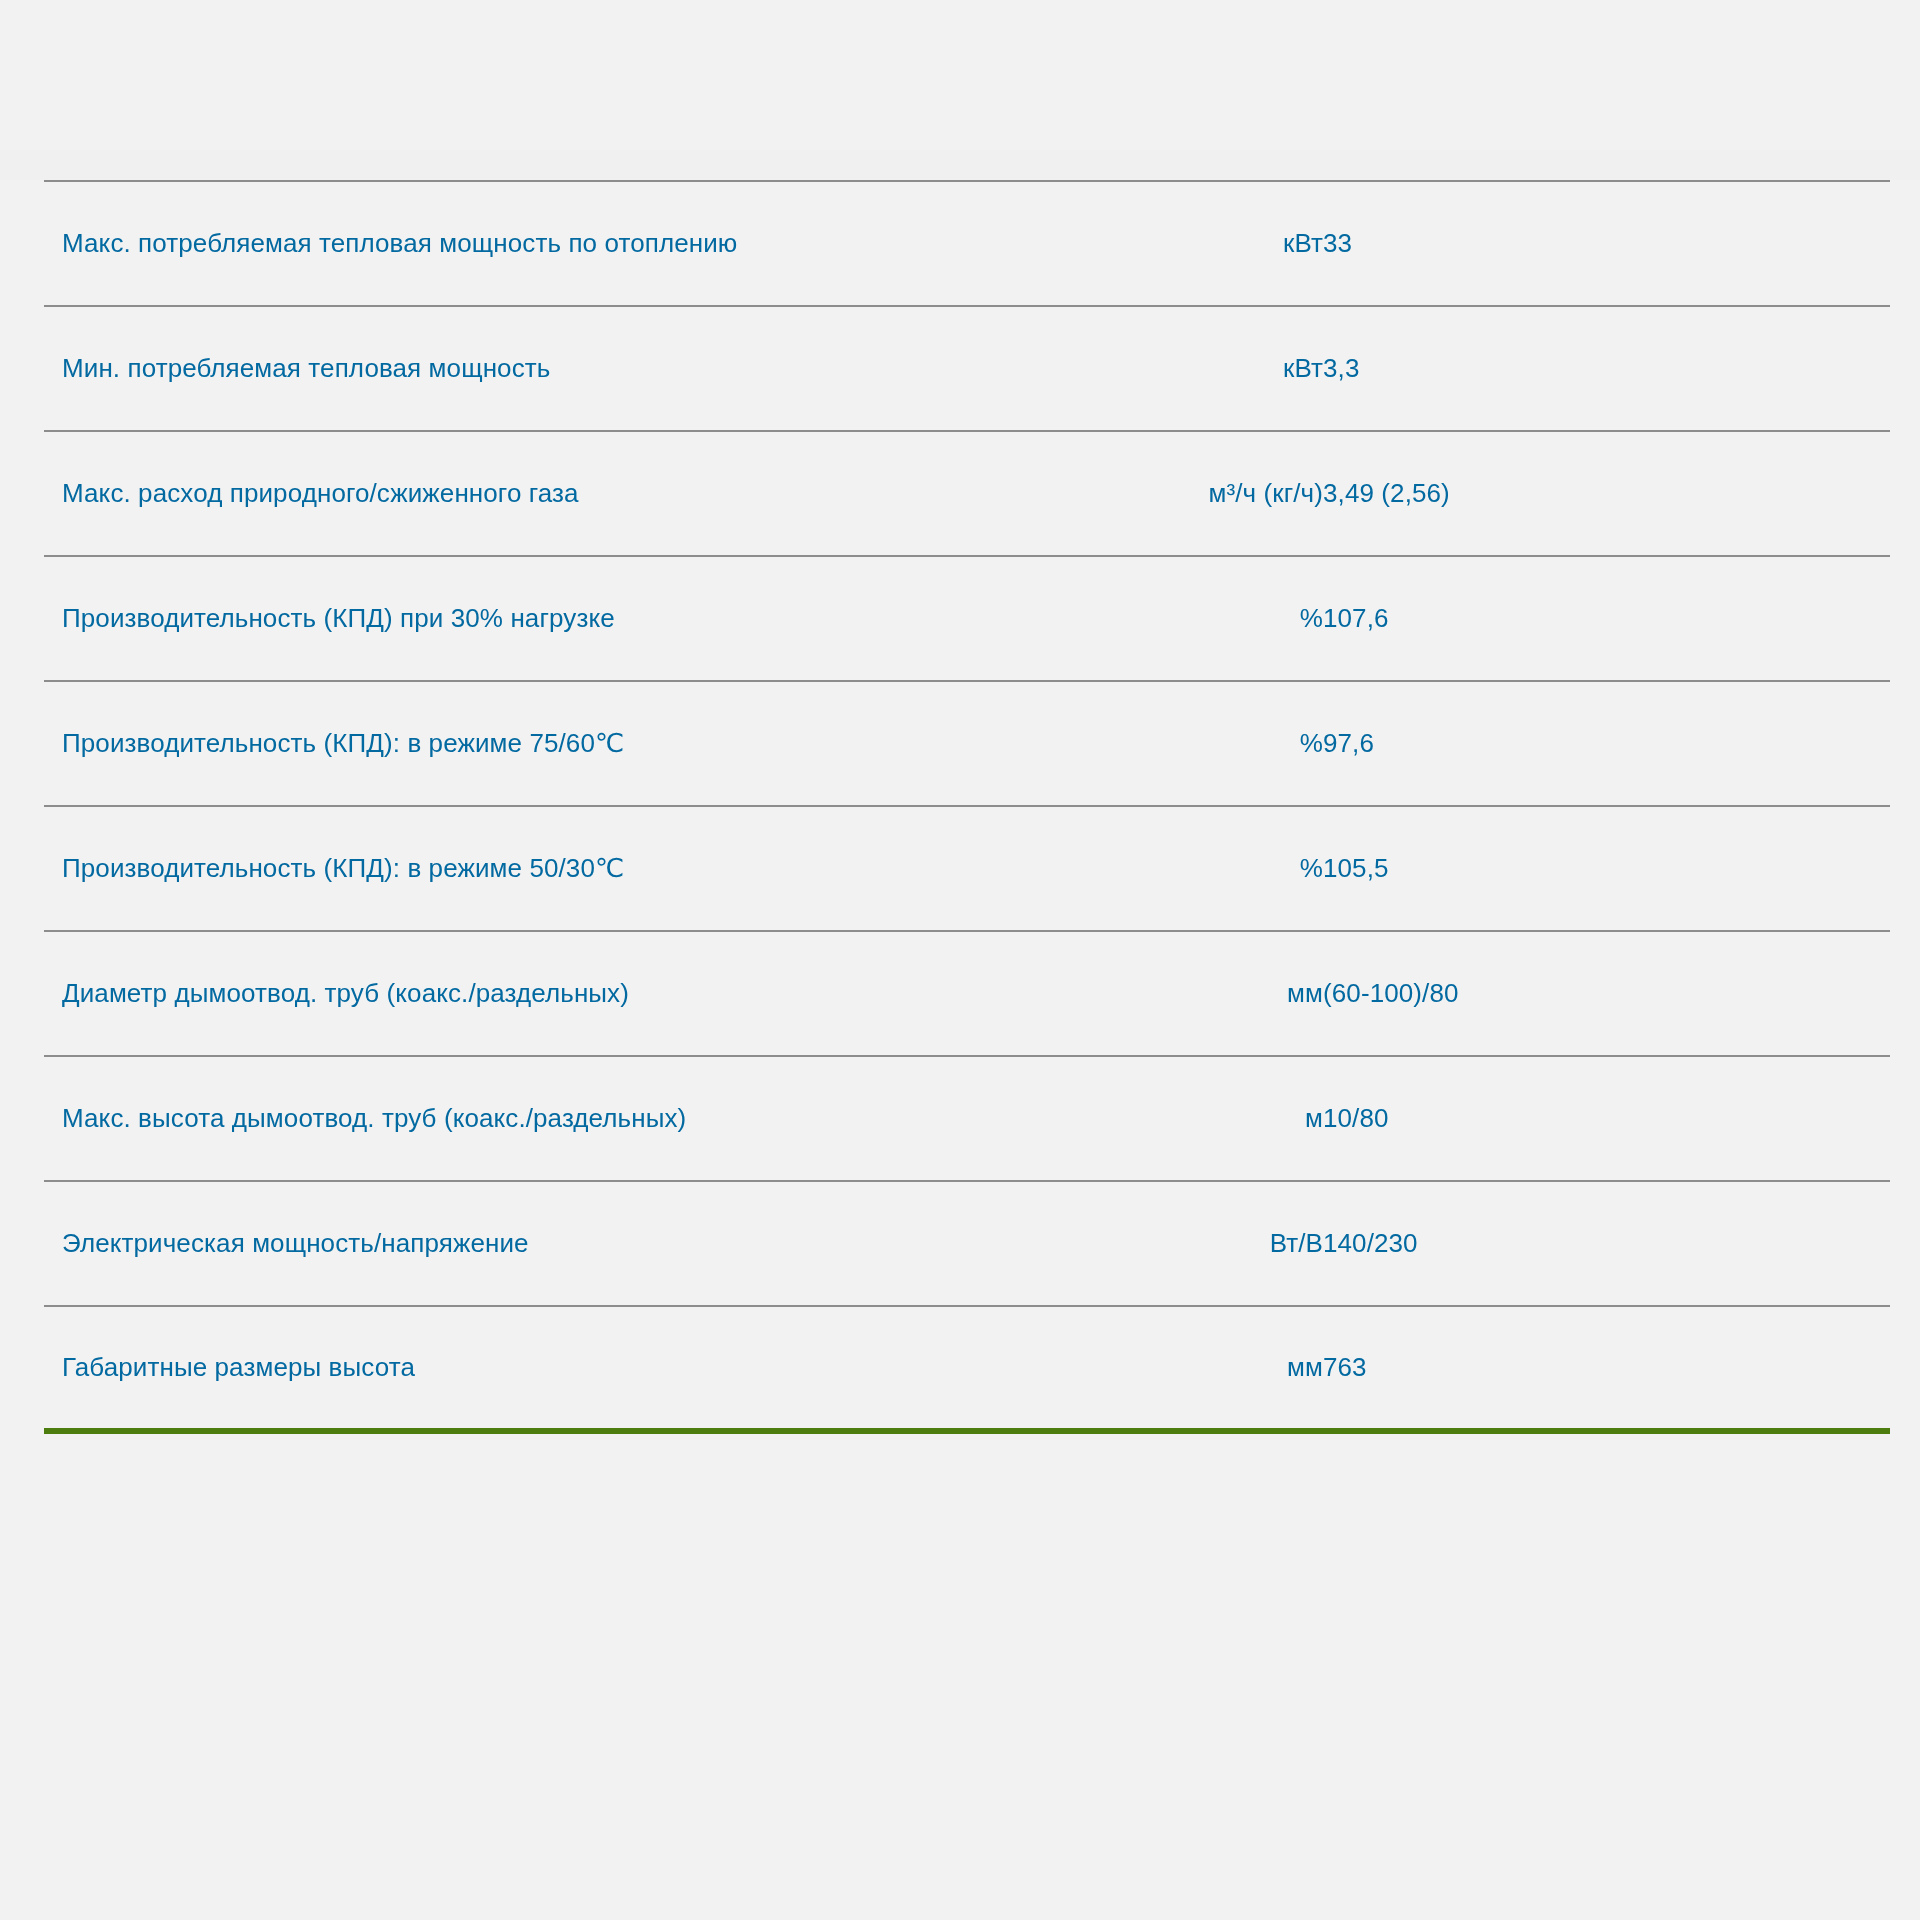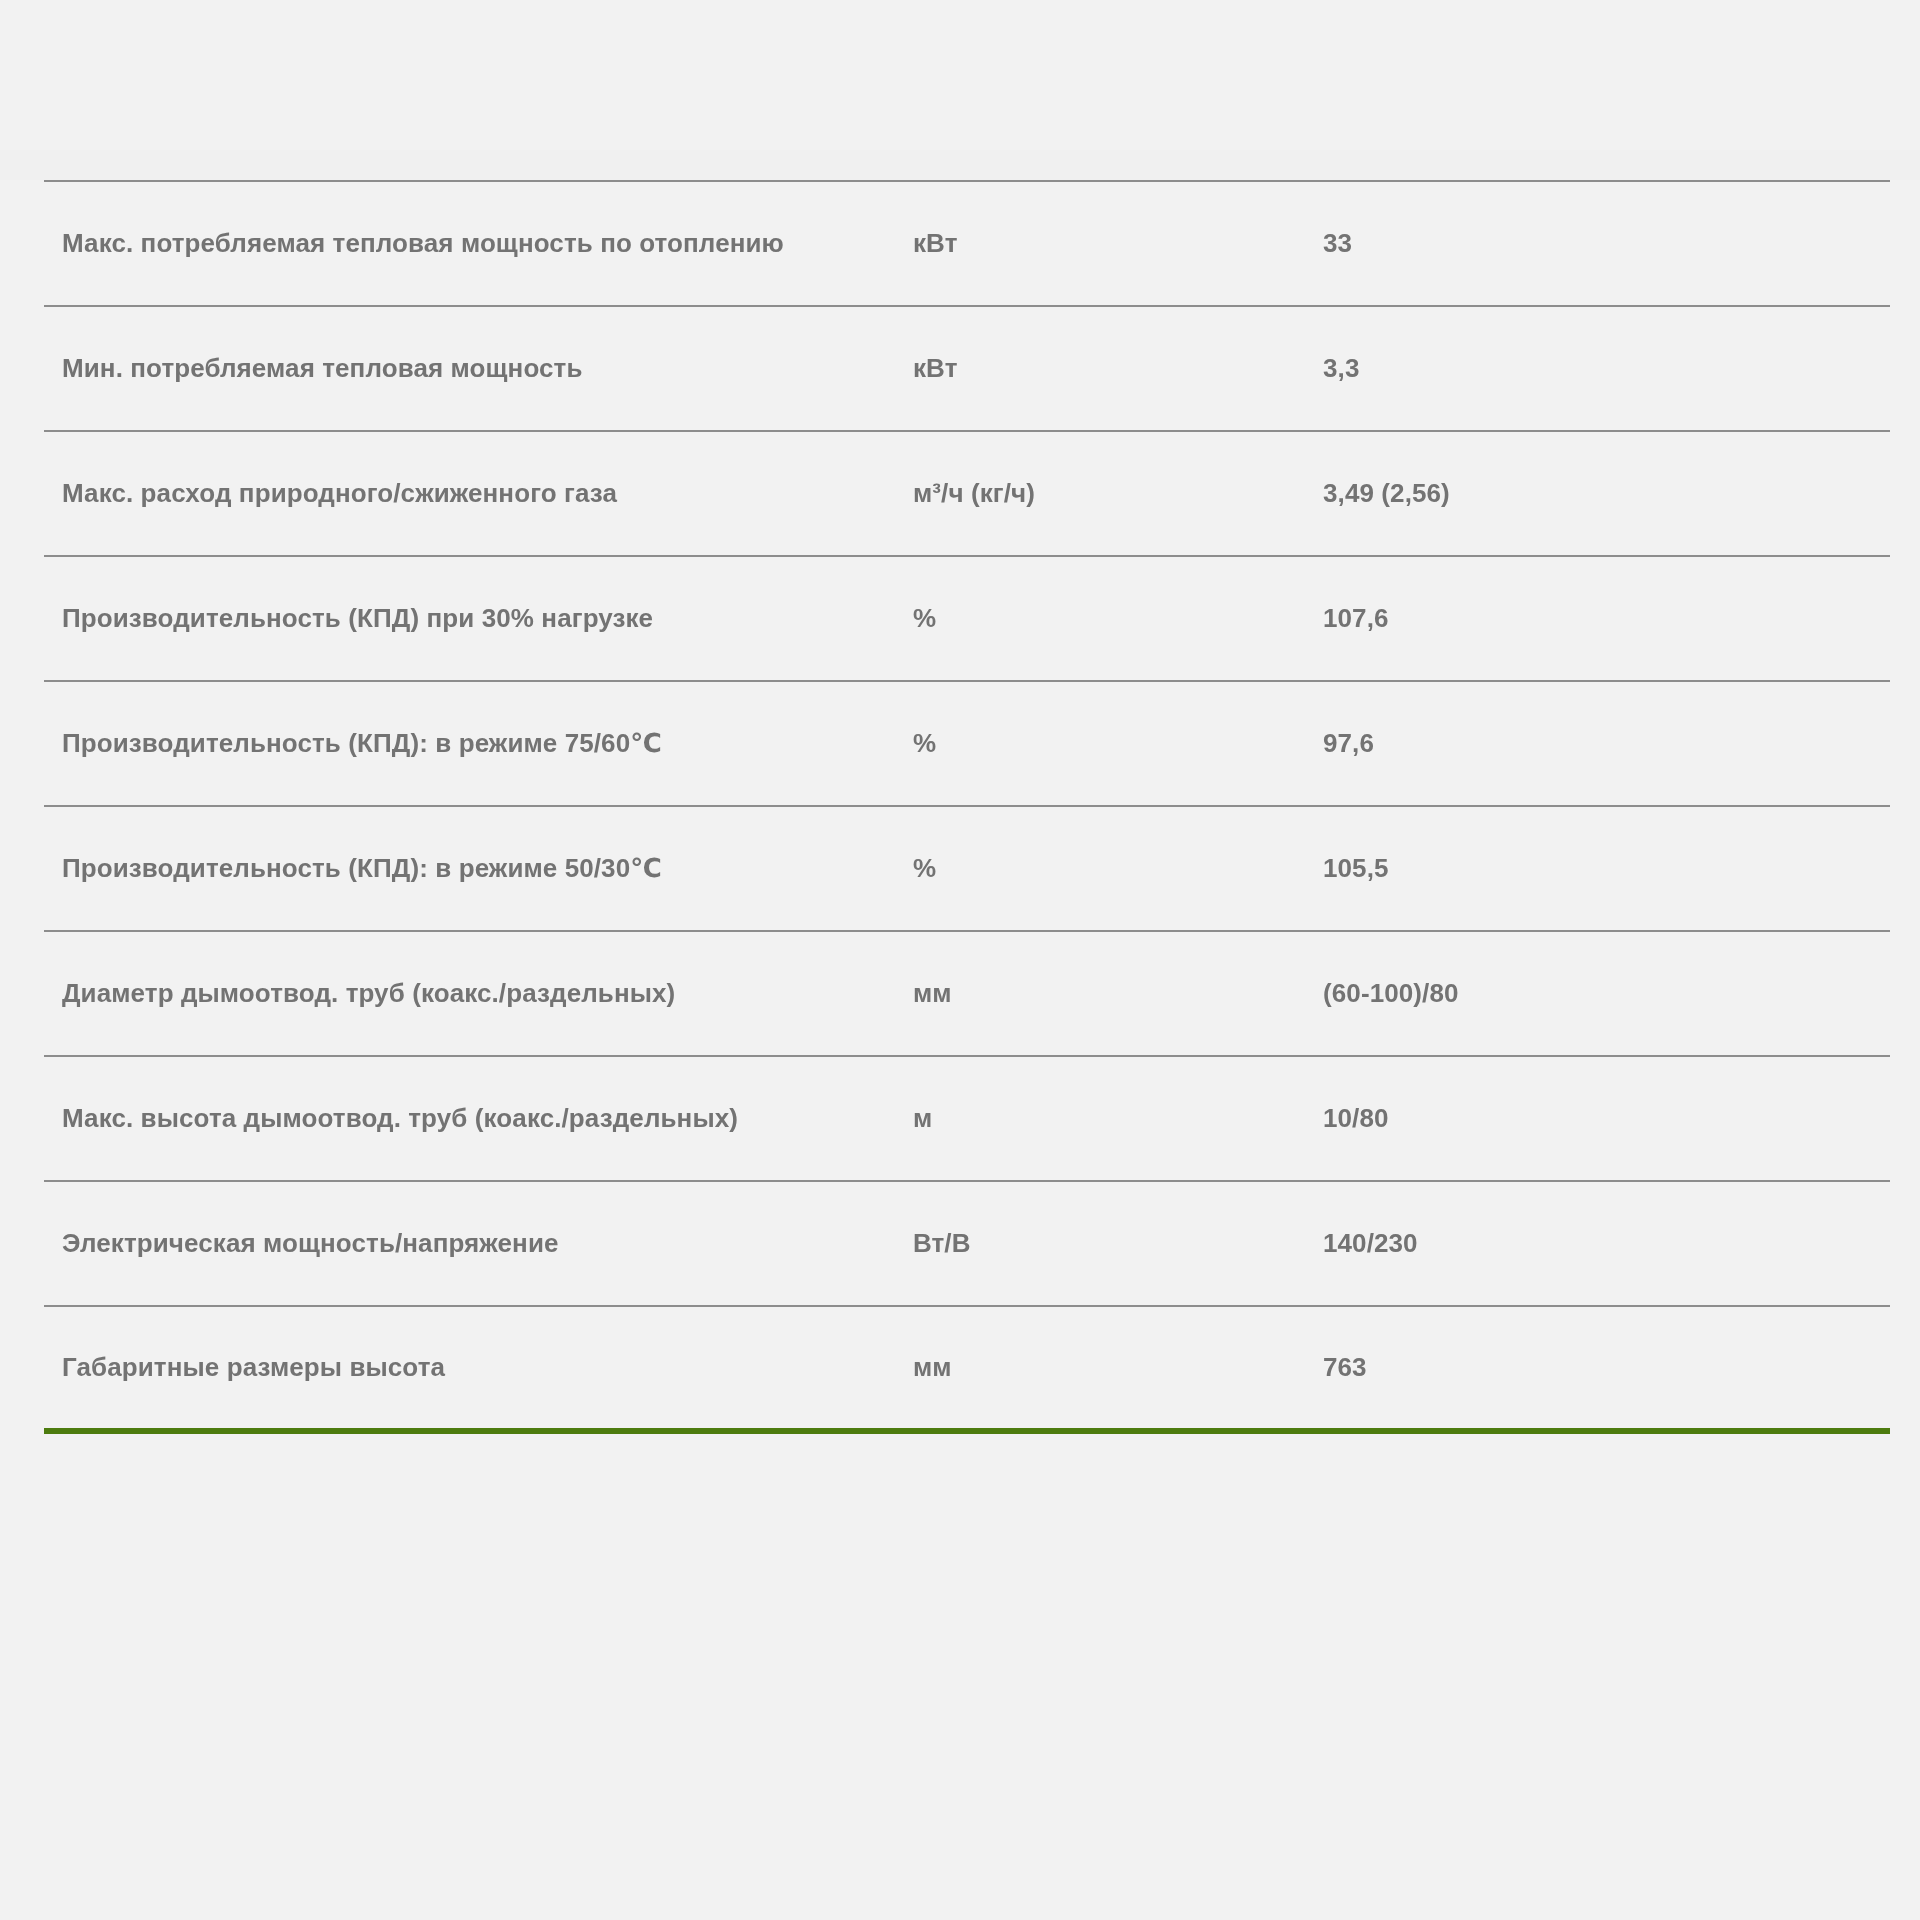--- a/index.html
+++ b/index.html
@@ -44,33 +44,33 @@
     border-collapse: collapse;
     table-layout: fixed;
   }
 
   table.spec-table tr {
     height: 125px;
   }
 
   table.spec-table td {
     border-top: 2px solid #8d8d8d;
-    color: #737373;
+    color: #0369a1;
     font-size: 26px;
-    font-weight: 700;
+    font-weight: 400;
     letter-spacing: 0.1px;
     vertical-align: middle;
     padding: 0;
   }
   table.spec-table tr:last-child td {
     border-bottom: 6px solid #4d7c0f;
   }
 
   .col-name   { width: 835px; padding-left: 18px !important; text-align: left; }
-  .col-unit   { width: 410px; padding-left: 16px !important; text-align: left; margin-top: 20px; }
+  .col-unit   { width: 410px; padding-left: 16px !important; text-align: right; margin-top: 20px; }
   .col-value  { width: 567px; text-align: left; }
 </style>
 </head>
 <body>
 
 <div class="page">
 
   <div class="top-band"></div>
 
   <div class="spec-table-wrap">

